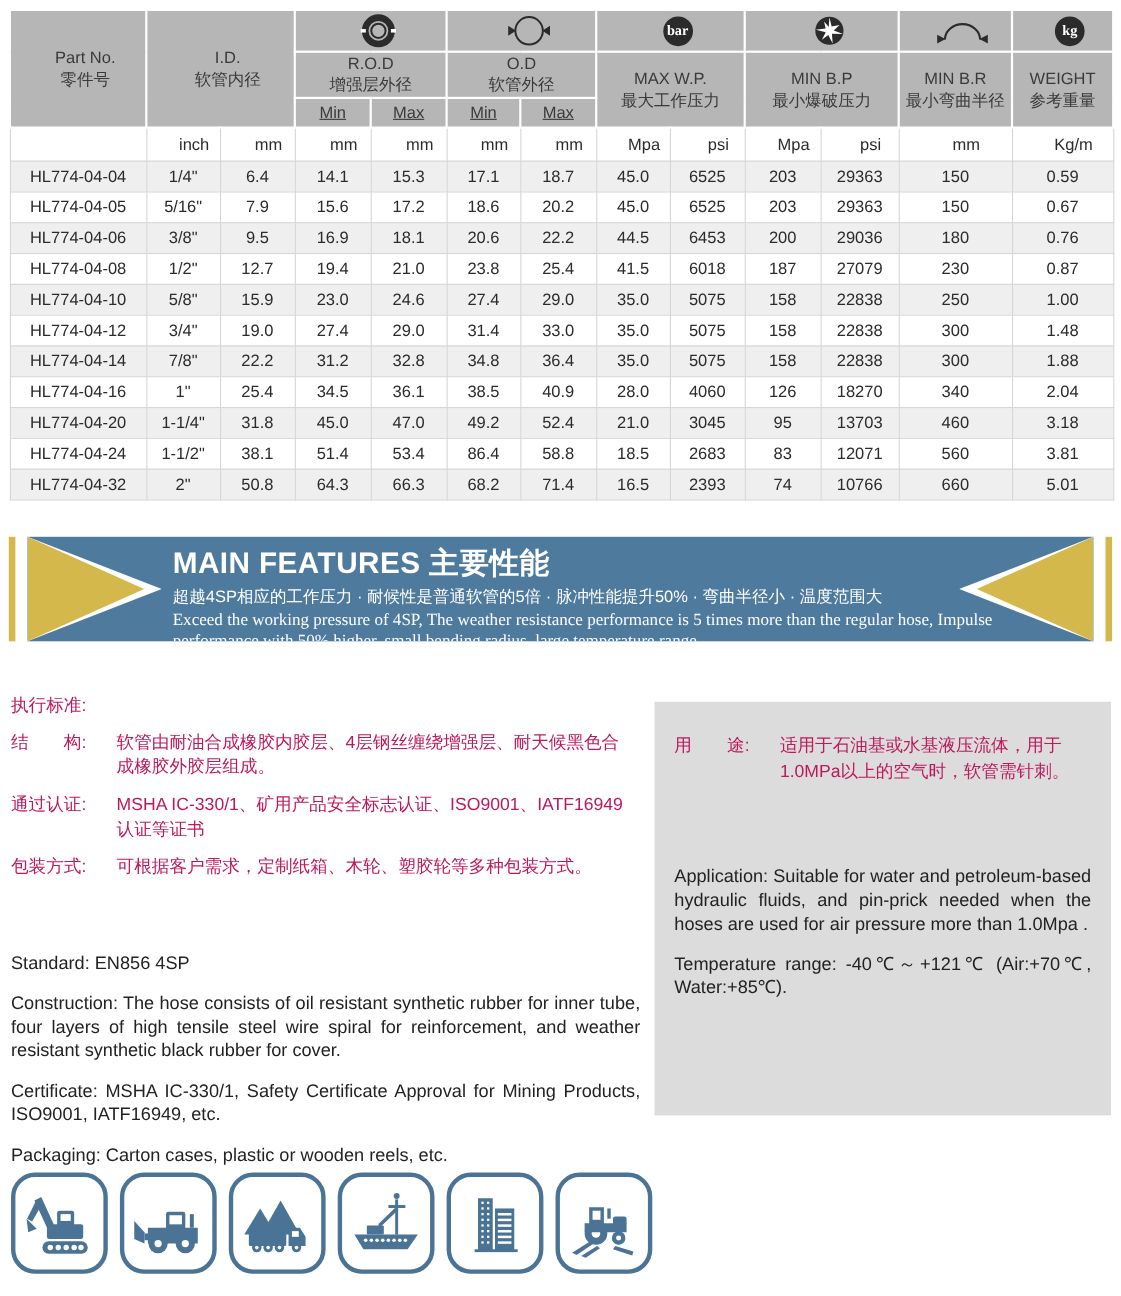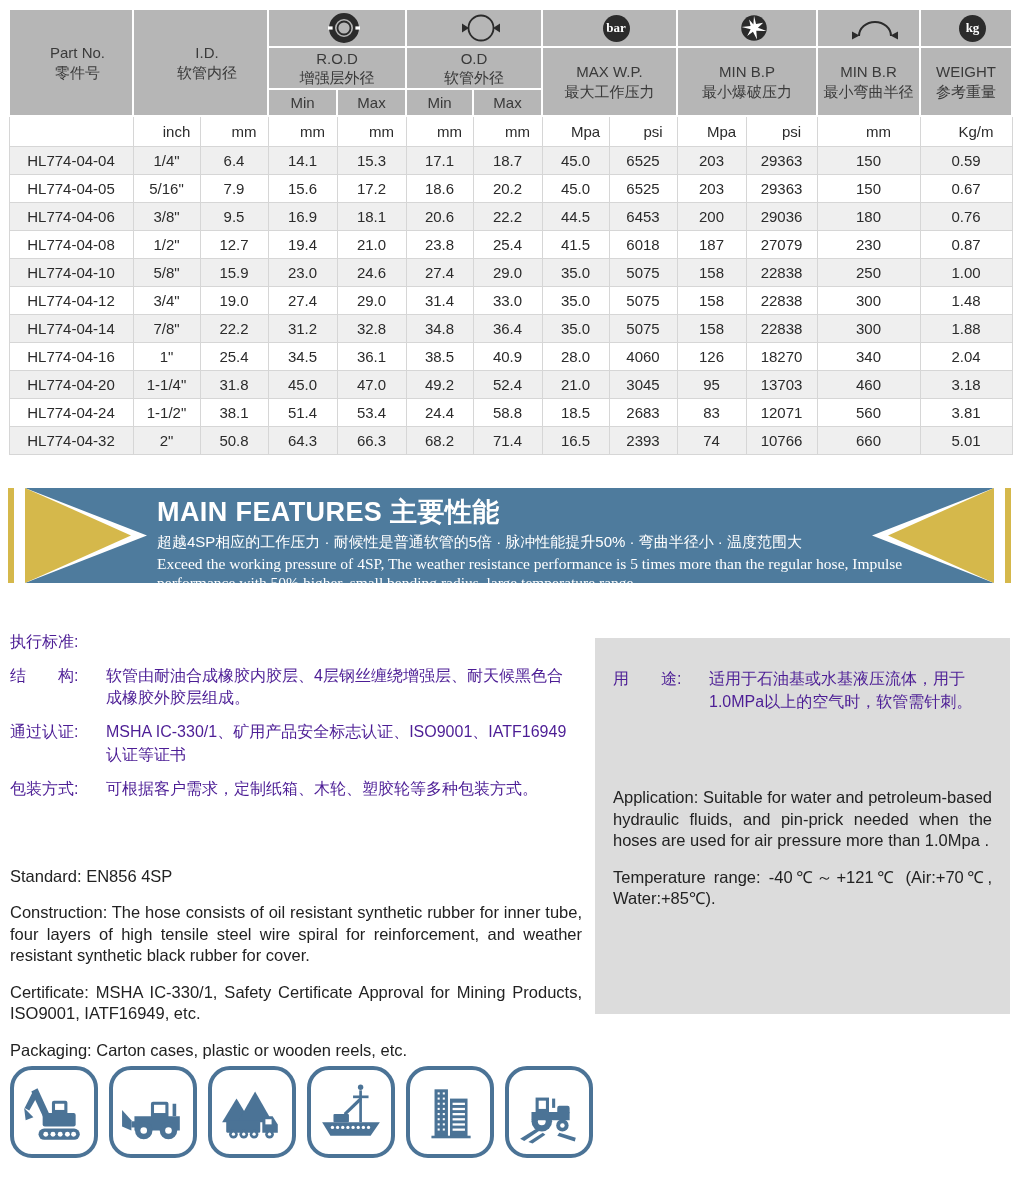--- a/index.html
+++ b/index.html
@@ -15,21 +15,21 @@
     position:absolute; left:8px; top:8px; width:1003px;
     border-collapse:collapse; table-layout:fixed;
   }
   .spec-table th {
     background:#b6b6b6; border:2px solid #ffffff; font-weight:normal;
     color:#3a3a3a; font-size:15px; line-height:1.3; text-align:center;
     vertical-align:middle; padding:0;
   }
   .spec-table thead tr:nth-child(1) th { height:38px;padding-left:13px; }
   .spec-table thead tr:nth-child(2) th { height:42px; }
-  .spec-table thead tr:nth-child(3) th { height:27px; }
+  .spec-table thead tr:nth-child(3) th { height:27px;text-decoration:underline; }
   .spec-table td {
     border:1px solid #d6d6d6; background:#ffffff; text-align:center;
     font-size:15px; color:#2b2b2b; height:28px; padding:0;
   }
   .spec-table tr.units-row td { height:30px;padding-left:20px; }
   .spec-table tr.stripe td { background:#efefef; }
   .hicon { display:block; margin:0 auto; }
   .badge-circle {
     width:27px; height:27px; border-radius:50%; background:#2b2b2b; color:#fff;
     font-family:"Liberation Serif", serif; font-weight:bold; font-size:13px;
@@ -46,21 +46,21 @@
   .chev-yellow-l { left:0; width:106px; background:#d5b84b; clip-path:polygon(0 0, 100% 50%, 0 100%); }
   .chev-white-r { right:0; width:122px; background:#fff; clip-path:polygon(100% 0, 0 50%, 100% 100%); }
   .chev-yellow-r { right:0; width:106px; background:#d5b84b; clip-path:polygon(100% 0, 0 50%, 100% 100%); }
   .banner-text { position:absolute; left:132px; top:6px; width:822px; color:#ffffff; }
   .banner-title { font-size:27px; font-weight:bold; letter-spacing:.4px; }
   .banner-cn { font-size:15px; margin-top:3px; }
   .banner-en { font-family:"Liberation Serif", serif; font-size:15.5px; line-height:1.25; margin-top:2px; }
 
   
   .cn-specs { position:absolute; left:10px; top:631px; width:566px; }
-  .spec-row { display:flex; font-size:16px; color:#4c1d95; line-height:1.42; margin-bottom:11px; }
+  .spec-row { display:flex; font-size:16px; color:#be185d; line-height:1.42; margin-bottom:11px; }
   .spec-label { flex:0 0 96px; white-space:nowrap; }
   .spec-text { flex:1; }
   .en-specs { position:absolute; left:10px; top:866px; width:572px; }
   .para { font-size:16.5px; color:#222; line-height:1.3; text-align:justify; margin-bottom:15px; }
 
   
   .info-box {
     position:absolute; left:595px; top:638px; width:415px; height:376px;
     background:#dcdcdc; padding:30px 18px 0 18px;
   }
@@ -324,21 +324,21 @@
           <td>13703</td>
           <td>460</td>
           <td>3.18</td>
         </tr>
         <tr>
           <td>HL774-04-24</td>
           <td>1-1/2"</td>
           <td>38.1</td>
           <td>51.4</td>
           <td>53.4</td>
-          <td>24.4</td>
+          <td>86.4</td>
           <td>58.8</td>
           <td>18.5</td>
           <td>2683</td>
           <td>83</td>
           <td>12071</td>
           <td>560</td>
           <td>3.81</td>
         </tr>
         <tr class="stripe">
           <td>HL774-04-32</td>

